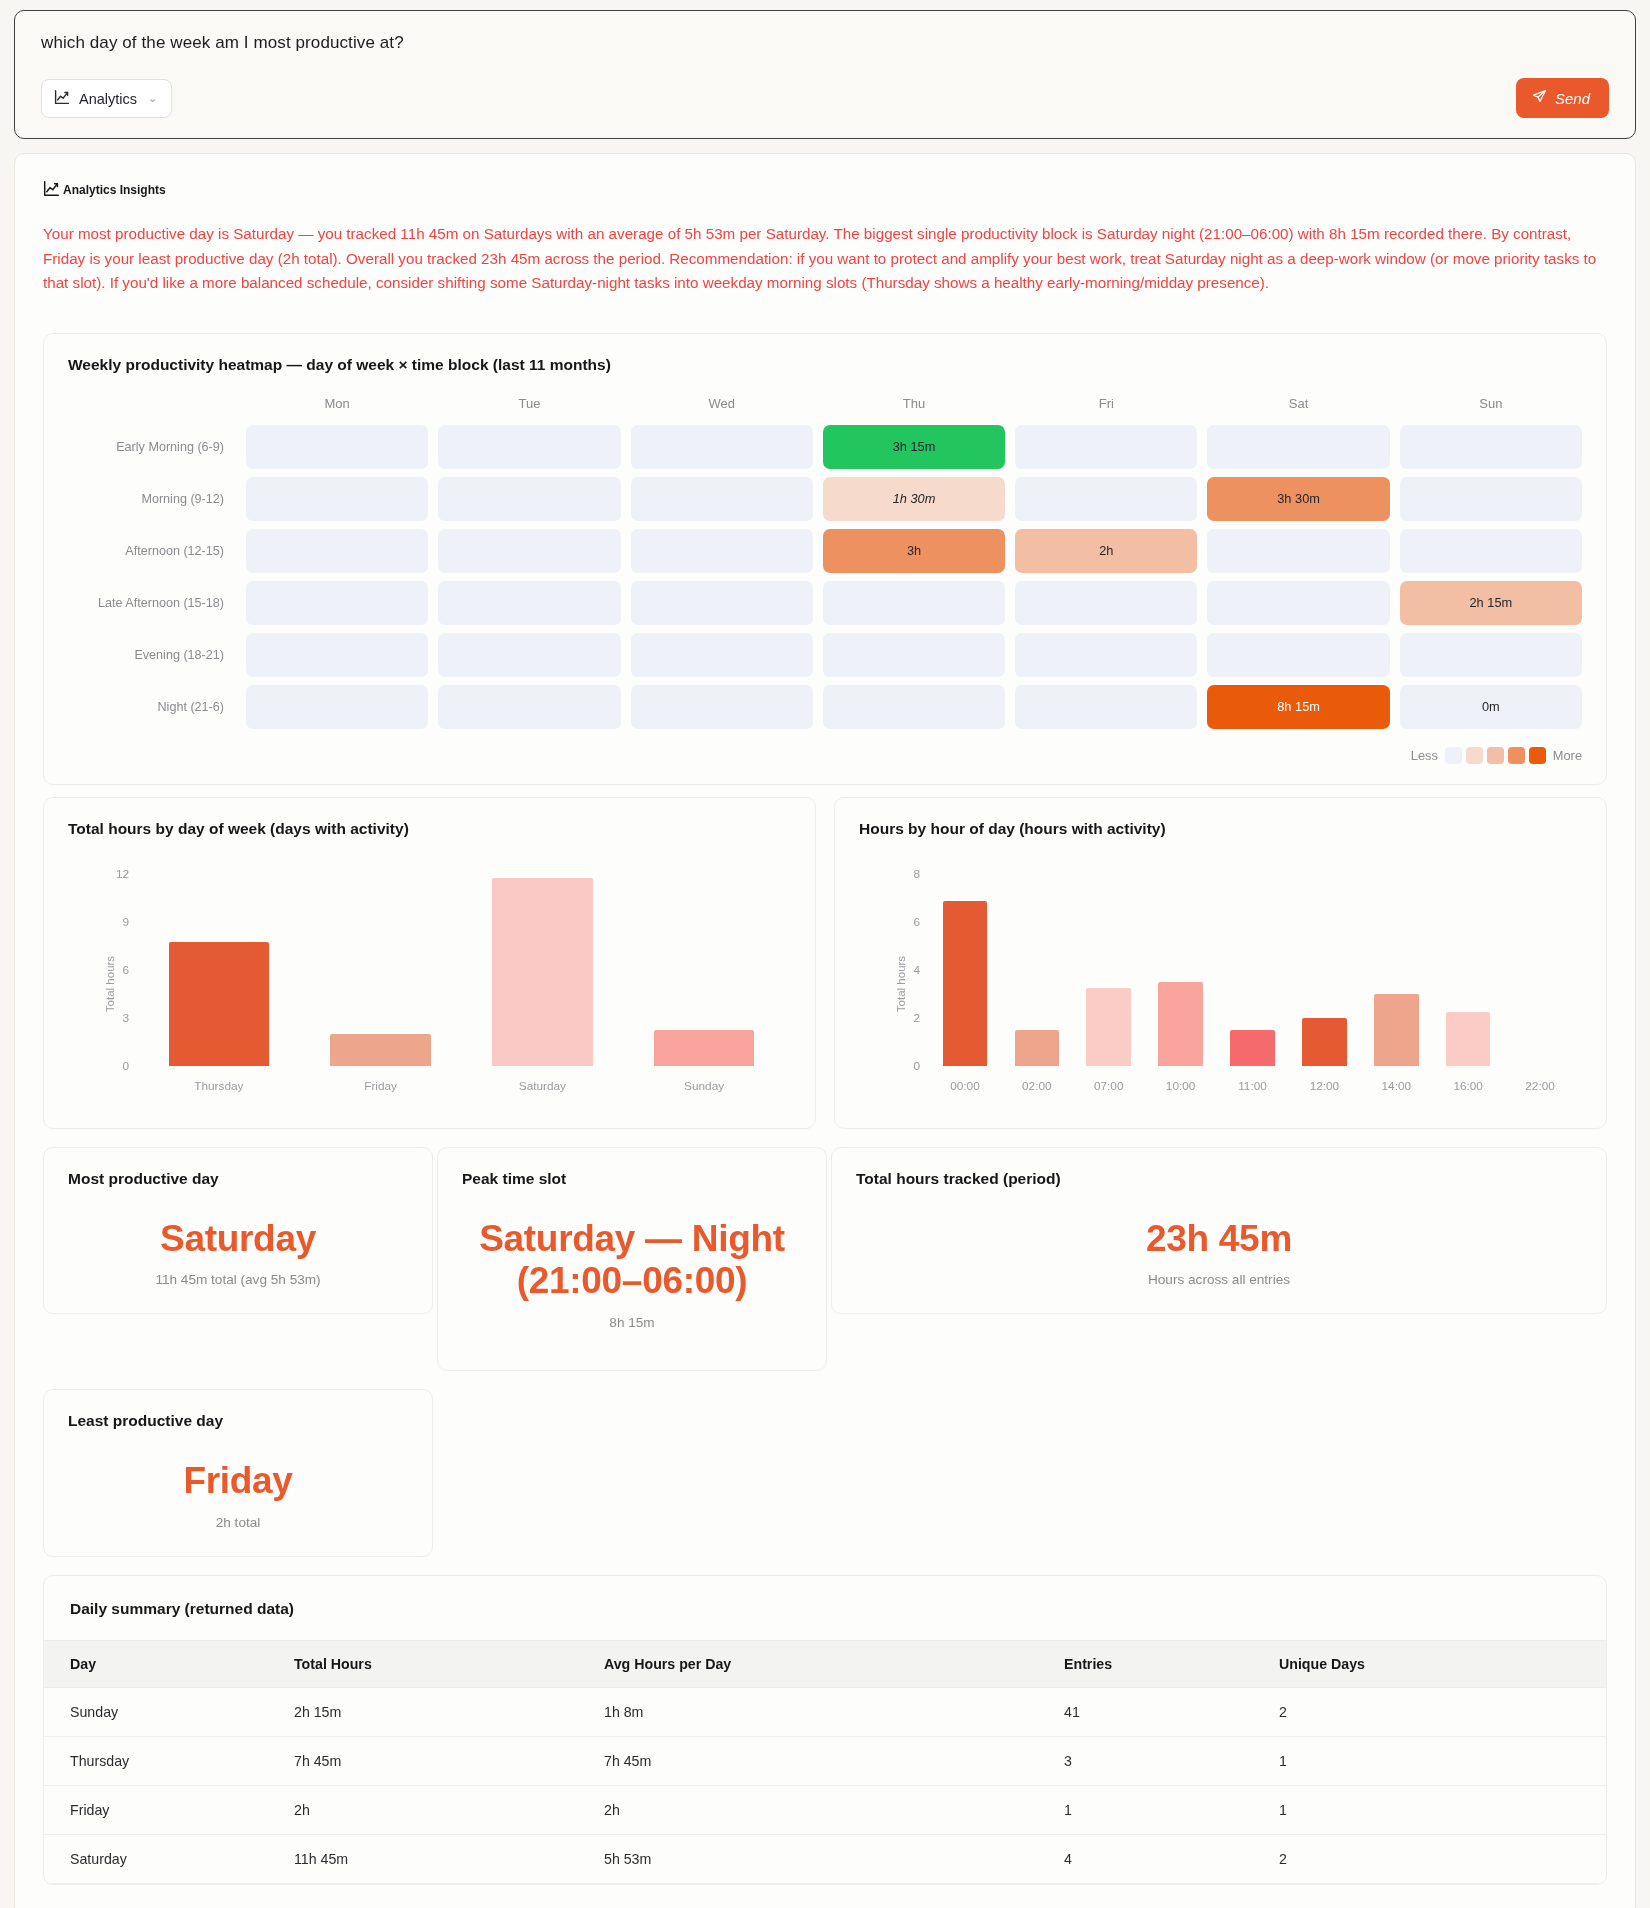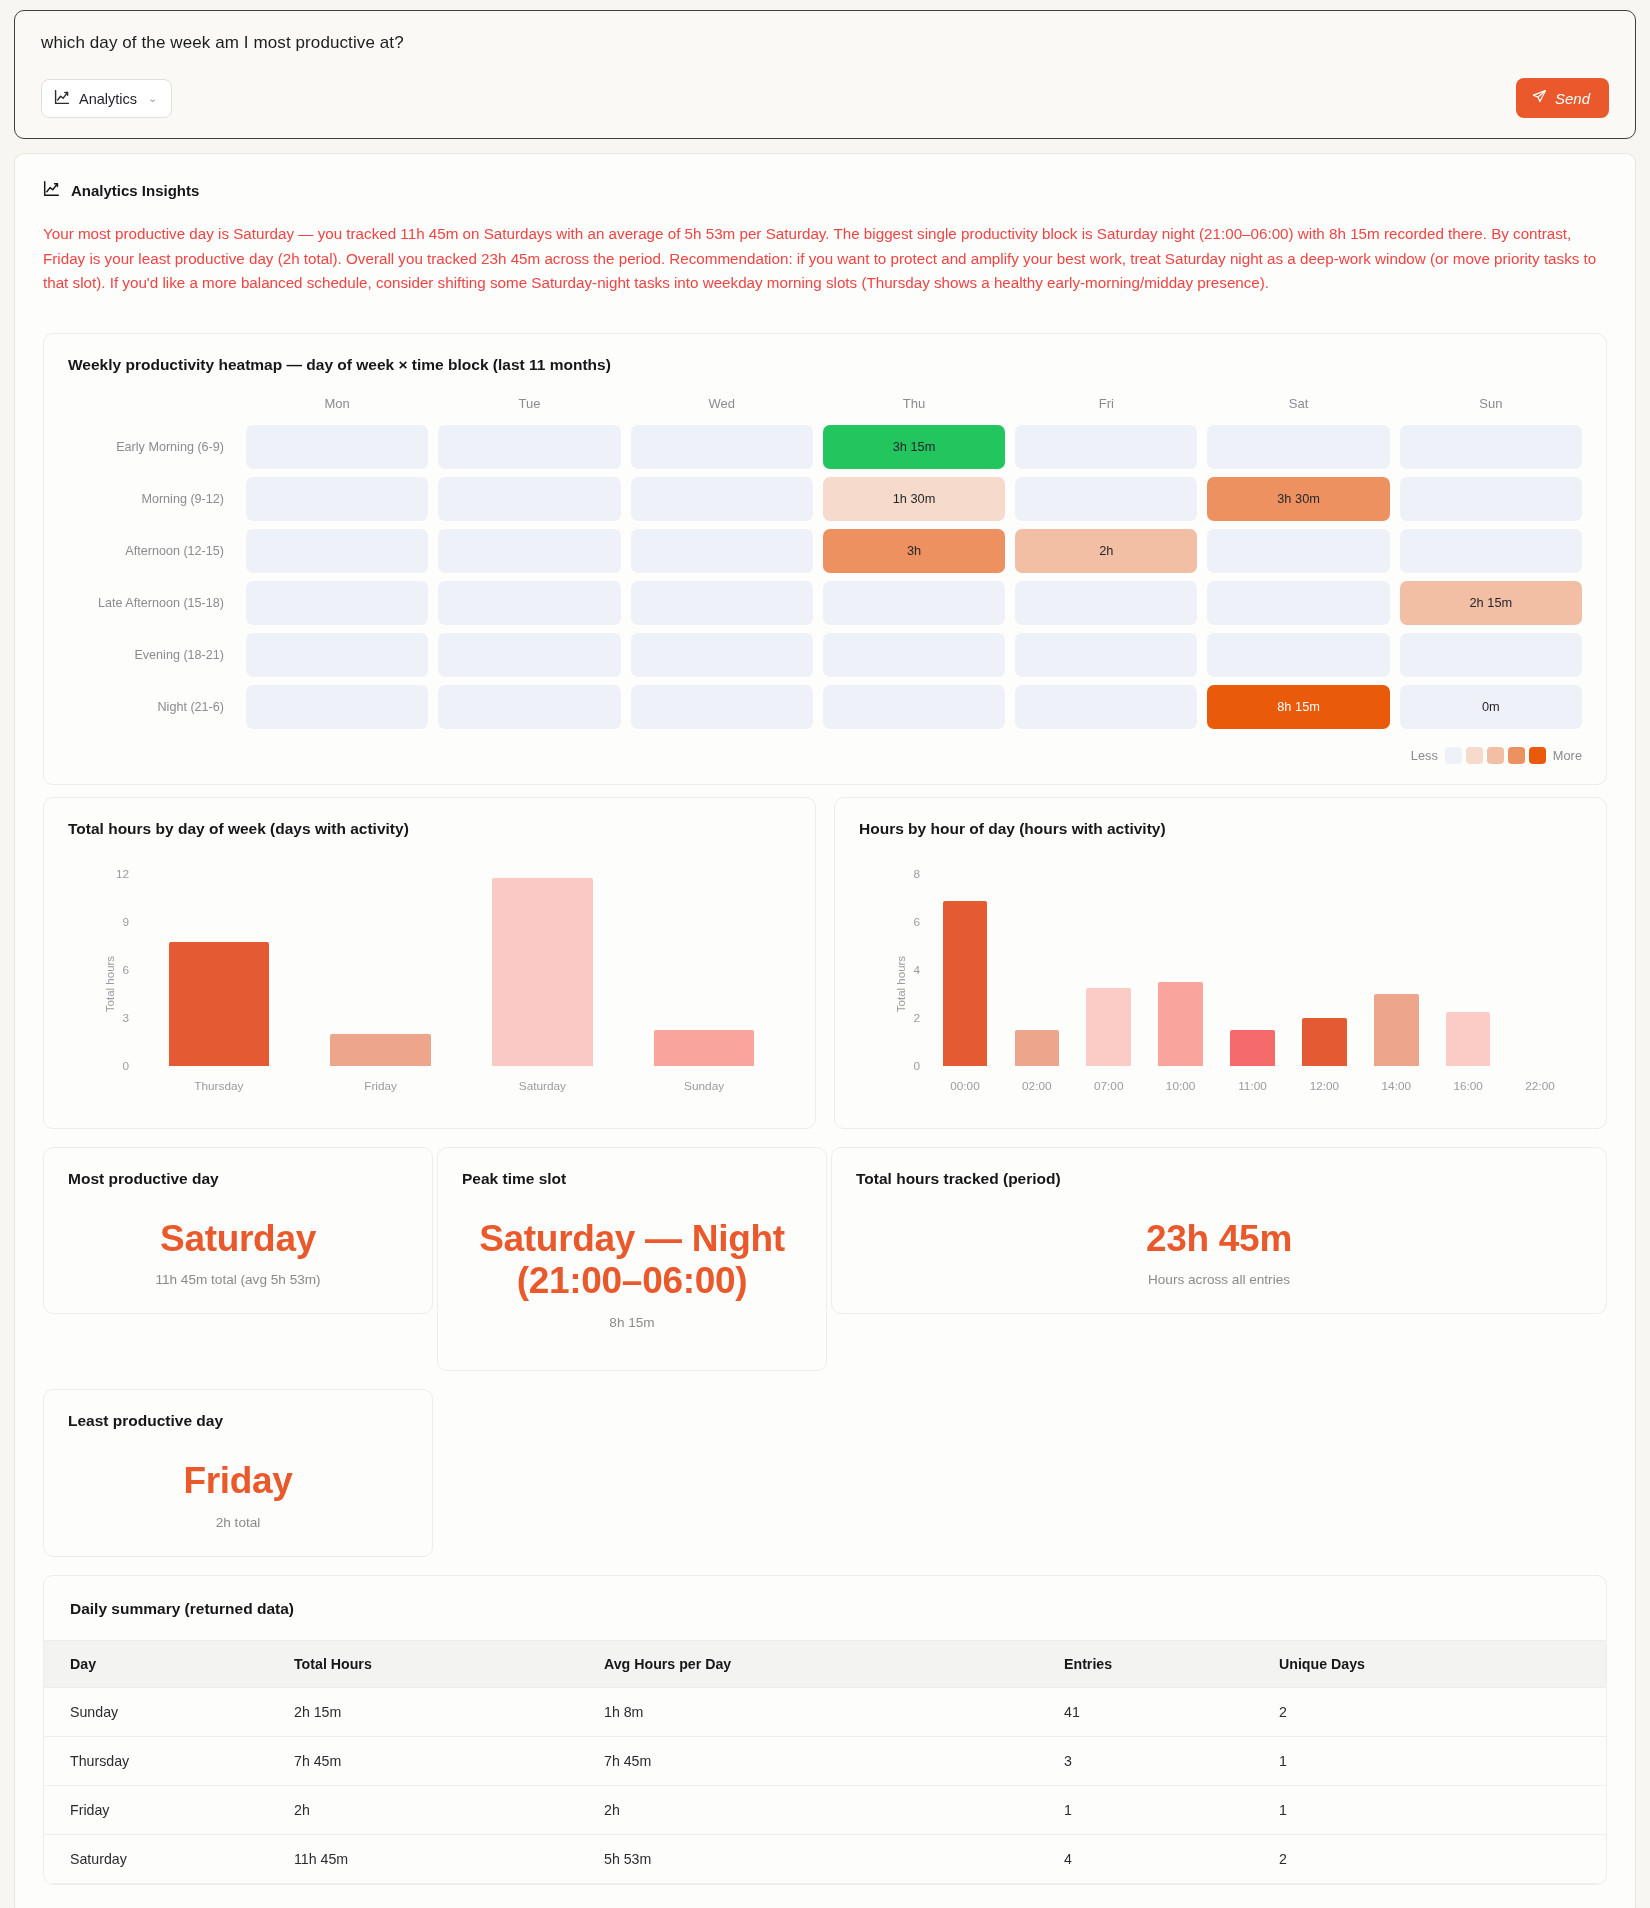--- a/index.html
+++ b/index.html
@@ -60,22 +60,22 @@
   
   .response-card {
     background: #fdfdfb;
     border: 1px solid #e9e6de;
     border-radius: 10px;
     padding: 26px 28px 30px 28px;
   }
   .insights-head {
     display: flex;
     align-items: center;
-    gap: 11px;
-    font-size: 15px;
+    gap: 3px;
+    font-size: 12px;
     font-weight: bold;
     color: #17171a;
     margin-bottom: 22px;
   }
   .insights-body {
     font-size: 15.2px;
     line-height: 1.62;
     color: #ef4444;
     margin-bottom: 37px;
     max-width: 1565px;
@@ -327,21 +327,21 @@
         <div class="hm-cell" style="background: rgb(238, 242, 248);"></div>
         <div class="hm-cell" style="background: rgb(238, 242, 248);"></div>
         <div class="hm-cell" style="background: #22c55e;">3h 15m</div>
         <div class="hm-cell" style="background: rgb(238, 242, 248);"></div>
         <div class="hm-cell" style="background: rgb(238, 242, 248);"></div>
         <div class="hm-cell" style="background: rgb(238, 242, 248);"></div>
         <div class="hm-rowhead">Morning (9-12)</div>
         <div class="hm-cell" style="background: rgb(238, 242, 248);"></div>
         <div class="hm-cell" style="background: rgb(238, 242, 248);"></div>
         <div class="hm-cell" style="background: rgb(238, 242, 248);"></div>
-        <div class="hm-cell" style="background: rgb(246, 218, 203);">1h 30m</div>
+        <div class="hm-cell" style="background: rgb(246, 218, 203); font-style: italic;">1h 30m</div>
         <div class="hm-cell" style="background: rgb(238, 242, 248);"></div>
         <div class="hm-cell" style="background: rgb(238, 145, 96);">3h 30m</div>
         <div class="hm-cell" style="background: rgb(238, 242, 248);"></div>
         <div class="hm-rowhead">Afternoon (12-15)</div>
         <div class="hm-cell" style="background: rgb(238, 242, 248);"></div>
         <div class="hm-cell" style="background: rgb(238, 242, 248);"></div>
         <div class="hm-cell" style="background: rgb(238, 242, 248);"></div>
         <div class="hm-cell" style="background: rgb(238, 145, 96);">3h</div>
         <div class="hm-cell" style="background: rgb(242, 191, 164);">2h</div>
         <div class="hm-cell" style="background: rgb(238, 242, 248);"></div>

